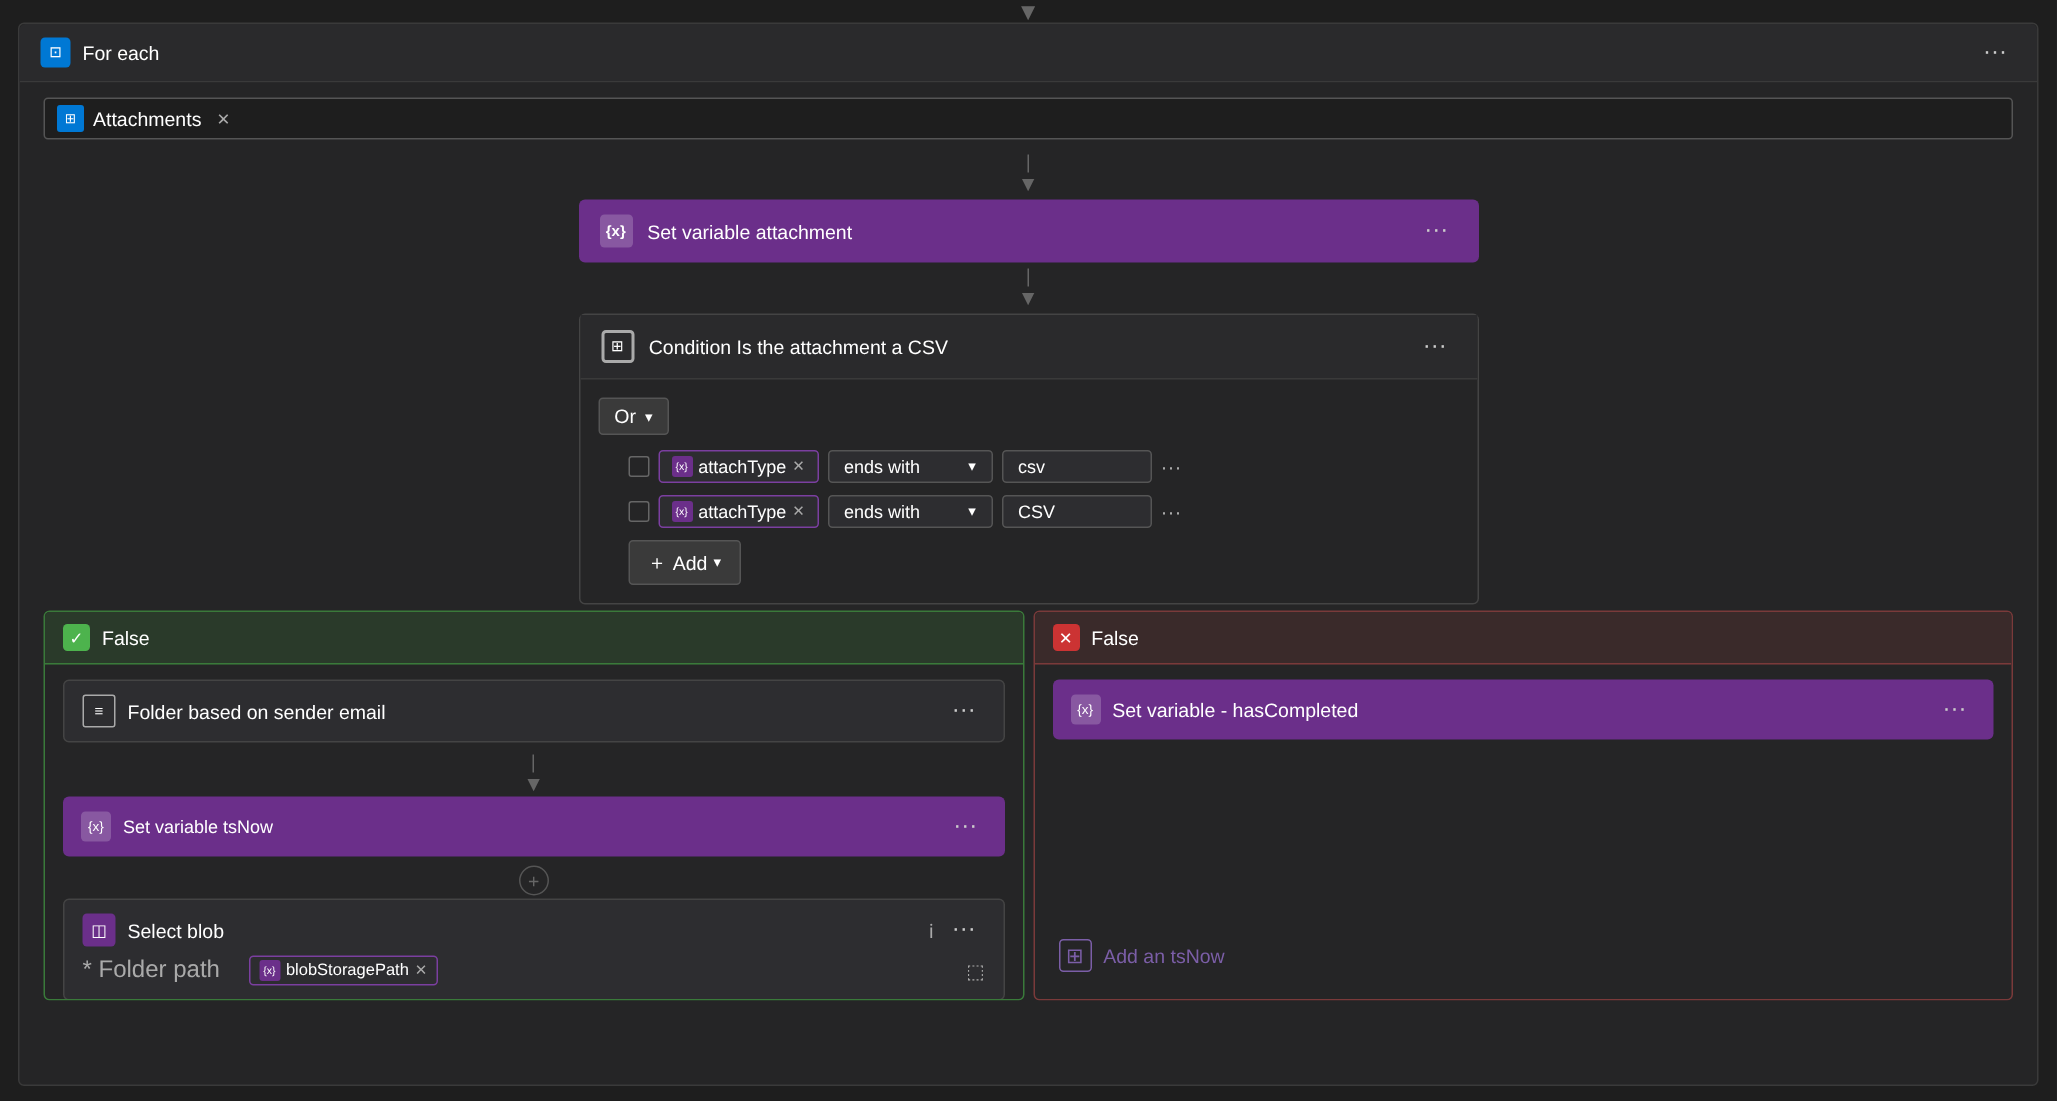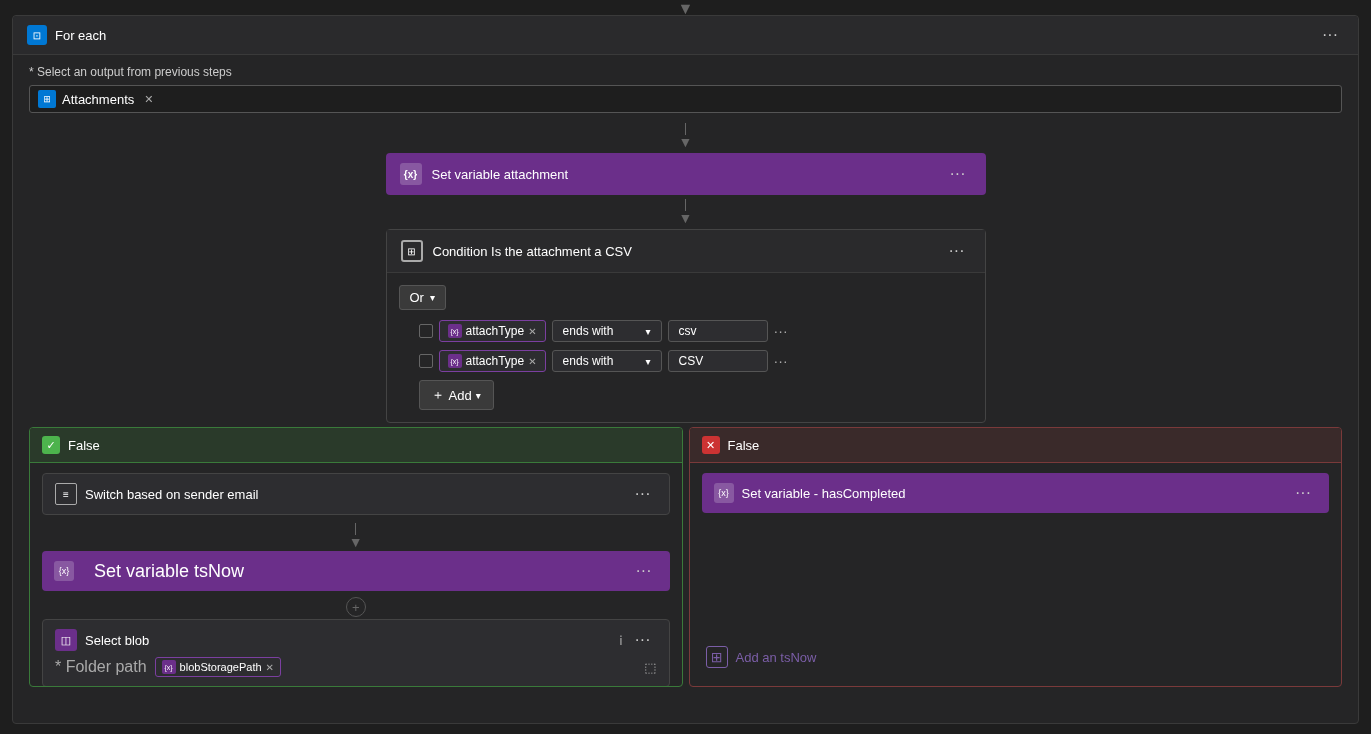--- a/index.html
+++ b/index.html
@@ -64,21 +64,20 @@
 
     <div style="display:flex; align-items:center; justify-content:space-between; padding:8px 14px; background:#2a2a2c; border-bottom:1px solid #3a3a3a; border-radius:4px 4px 0 0;">
       <div style="display:flex; align-items:center; gap:8px;">
         <div style="width:20px;height:20px;background:#0078d4;border-radius:3px;display:flex;align-items:center;justify-content:center;font-size:10px;color:#fff;">⊡</div>
         <span>For each</span>
       </div>
       <button class="ellipsis-btn">···</button>
     </div>
 
     <div style="padding:10px 16px 6px 16px;">
-      <div style="color:#ccc; font-size:12px; margin-bottom:6px;">* Select an output from previous steps</div>
       <div style="display:flex; align-items:center; gap:6px; border:1px solid #555; border-radius:3px; padding:4px 8px; background:#1e1e1e;">
         <div style="width:18px;height:18px;background:#0078d4;border-radius:2px;display:flex;align-items:center;justify-content:center;font-size:9px;color:#fff;">⊞</div>
         <span style="font-size:13px;">Attachments</span>
         <span style="margin-left:4px; color:#aaa; font-size:11px; cursor:pointer;">✕</span>
       </div>
     </div>
 
     <div style="display:flex; flex-direction:column; align-items:center; padding:0 16px; overflow:hidden;">
 
       <div class="arrow-connector" style="margin:4px 0;">
@@ -164,34 +163,34 @@
         <div style="flex:1; border:1px solid #3a7a3a; border-radius:4px; background:#252526; overflow:hidden; display:flex; flex-direction:column;">
           <div style="display:flex;align-items:center;gap:8px;padding:8px 12px;background:#2a3a2a;border-bottom:1px solid #3a7a3a;">
             <div style="width:18px;height:18px;background:#4db34d;border-radius:3px;display:flex;align-items:center;justify-content:center;font-size:11px;color:#fff;">✓</div>
             <span style="font-size:13px;">False</span>
           </div>
           <div style="padding:10px 12px; flex:1; display:flex; flex-direction:column; overflow:hidden;">
 
             <div style="border:1px solid #444;border-radius:4px;background:#2d2d30;display:flex;align-items:center;justify-content:space-between;padding:9px 12px;margin-bottom:6px;cursor:pointer;">
               <div style="display:flex;align-items:center;gap:8px;">
                 <div style="width:22px;height:22px;border:1px solid #aaa;border-radius:2px;display:flex;align-items:center;justify-content:center;font-size:10px;">≡</div>
-                <span>Switch based on sender email</span>
+                <span>Folder based on sender email</span>
               </div>
               <button class="ellipsis-btn">···</button>
             </div>
 
             <div class="arrow-connector" style="margin:2px 0;">
               <div class="arrow-line"></div>
               <div class="arrow-head">▼</div>
             </div>
 
             <div style="border-radius:4px;background:#6b2f8a;display:flex;align-items:center;justify-content:space-between;padding:9px 12px;margin-bottom:4px;cursor:pointer;">
               <div style="display:flex;align-items:center;gap:8px;">
                 <div style="width:20px;height:20px;background:rgba(255,255,255,0.2);border-radius:3px;display:flex;align-items:center;justify-content:center;font-size:9px;">{x}</div>
-                <span style="font-size:18px;margin-left:12px;">Set variable tsNow</span>
+                <span style="font-size:12px;">Set variable tsNow</span>
               </div>
               <button class="ellipsis-btn">···</button>
             </div>
 
             <div style="display:flex;justify-content:center;margin:2px 0;">
               <div style="width:20px;height:20px;border:1px solid #555;border-radius:50%;background:#252526;display:flex;align-items:center;justify-content:center;font-size:13px;color:#666;cursor:pointer;">+</div>
             </div>
 
             <div style="border:1px solid #444;border-radius:4px;background:#2d2d30;padding:9px 12px;cursor:pointer;">
               <div style="display:flex;align-items:center;justify-content:space-between;">
@@ -199,21 +198,21 @@
                   <div style="width:22px;height:22px;background:#6b2f8a;border-radius:3px;display:flex;align-items:center;justify-content:center;font-size:11px;">◫</div>
                   <span>Select blob</span>
                 </div>
                 <div style="display:flex;align-items:center;gap:6px;">
                   <span style="color:#aaa;font-size:13px;cursor:pointer;">ℹ</span>
                   <button class="ellipsis-btn">···</button>
                 </div>
               </div>
               <div style="display:flex;align-items:center;gap:8px;margin-top:6px;">
                 <span style="color:#aaa;font-size:16px;white-space:nowrap;">* Folder path</span>
-                <div style="display:inline-flex;align-items:center;gap:4px;background:#2d2d30;border:1px solid #7b3fa0;border-radius:3px;padding:2px 6px;font-size:11px;">
+                <div style="display:inline-flex;align-items:center;gap:4px;background:#2d2d30;border:1px solid #7b3fa0;border-radius:3px;padding:2px 6px;font-size:11px;margin-left:11px;">
                   <div style="width:14px;height:14px;background:#6b2f8a;border-radius:2px;display:flex;align-items:center;justify-content:center;font-size:7px;color:#fff;">{x}</div>
                   <span>blobStoragePath</span>
                   <span style="color:#aaa;font-size:10px;cursor:pointer;">✕</span>
                 </div>
                 <span style="margin-left:auto;color:#aaa;font-size:13px;cursor:pointer;">⬚</span>
               </div>
             </div>
 
           </div>
         </div>

